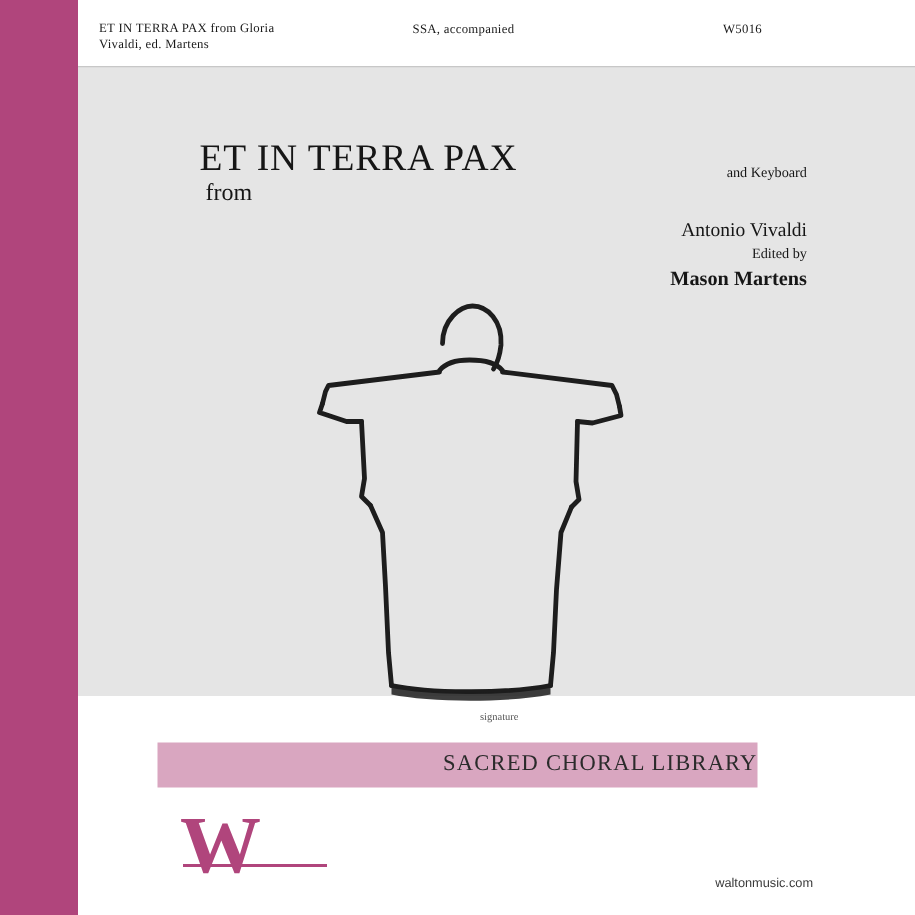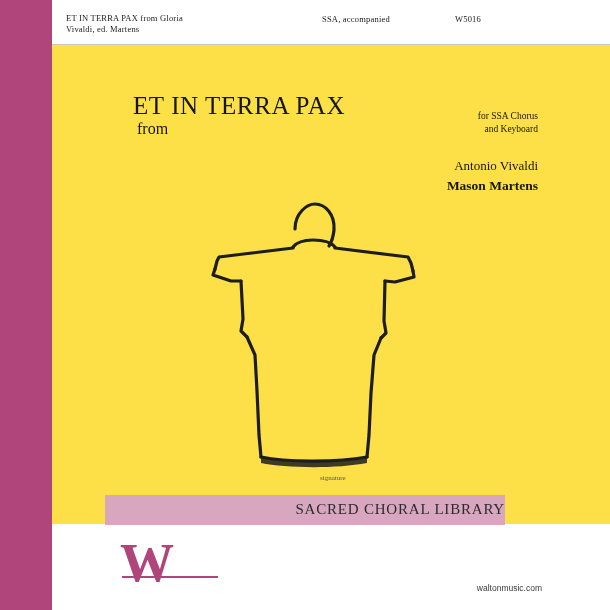--- a/index.html
+++ b/index.html
@@ -9,22 +9,22 @@
   }
   body {
     width: 610px;
     height: 610px;
     font-family: "Liberation Serif", serif;
     overflow: hidden;
   }
   .page {
     position: relative;
     width: 610px;
-    height: 524px;
-    background: #fde047;
+    height: 464px;
+    background: #e5e5e5;
   }
   
   .left-bar {
     position: absolute;
     left: 0;
     top: 0;
     width: 52px;
     height: 610px;
     background: #b0457c;
   }
@@ -48,28 +48,27 @@
     color: #1a1a1a;
     letter-spacing: 0.2px;
   }
   .header-center {
     position: absolute;
     left: 275px;
     top: 14px;
     font-size: 8.5px;
     color: #1a1a1a;
     letter-spacing: 0.2px;
-    margin-left: 47px;
   }
   .header-right {
     position: absolute;
     left: 455px;
     top: 14px;
     width: 80px;
-    text-align: left;
+    text-align: center;
     font-size: 8.5px;
     color: #1a1a1a;
     letter-spacing: 0.2px;
   }
   
   .title-main {
     position: absolute;
     left: 133px;
     top: 92px;
     font-size: 25px;
@@ -203,24 +202,24 @@
 
   <div class="header-center">SSA, accompanied</div>
 
   <div class="header-right">W5016</div>
 
   <div class="title-main">ET IN TERRA PAX</div>
   <div class="title-from">from</div>
 
   <div class="credits">
     <div class="credit-forchorus">
-      <div>for SSA Chorus</div>
       <div>and Keyboard</div>
     </div>
     <div class="credit-composer">Antonio Vivaldi</div>
+    <div class="credit-editedby">Edited by</div>
     <div class="credit-editor">Mason Martens</div>
   </div>
 
   <div class="figure-wrap">
     <svg width="255" height="295" viewBox="0 0 255 295" xmlns="http://www.w3.org/2000/svg">
       <g fill="none" stroke="#1d1d1d" stroke-width="3.2" stroke-linejoin="round" stroke-linecap="round">
 
         <path d="M110 34 C110 18, 122 9, 130 9 C140 9, 150 19, 149 35 C148 44, 146 48, 144 51"></path>
 
         <path d="M108 52 C112 47, 120 45, 128 45 C137 45, 146 47, 150 52"></path>

